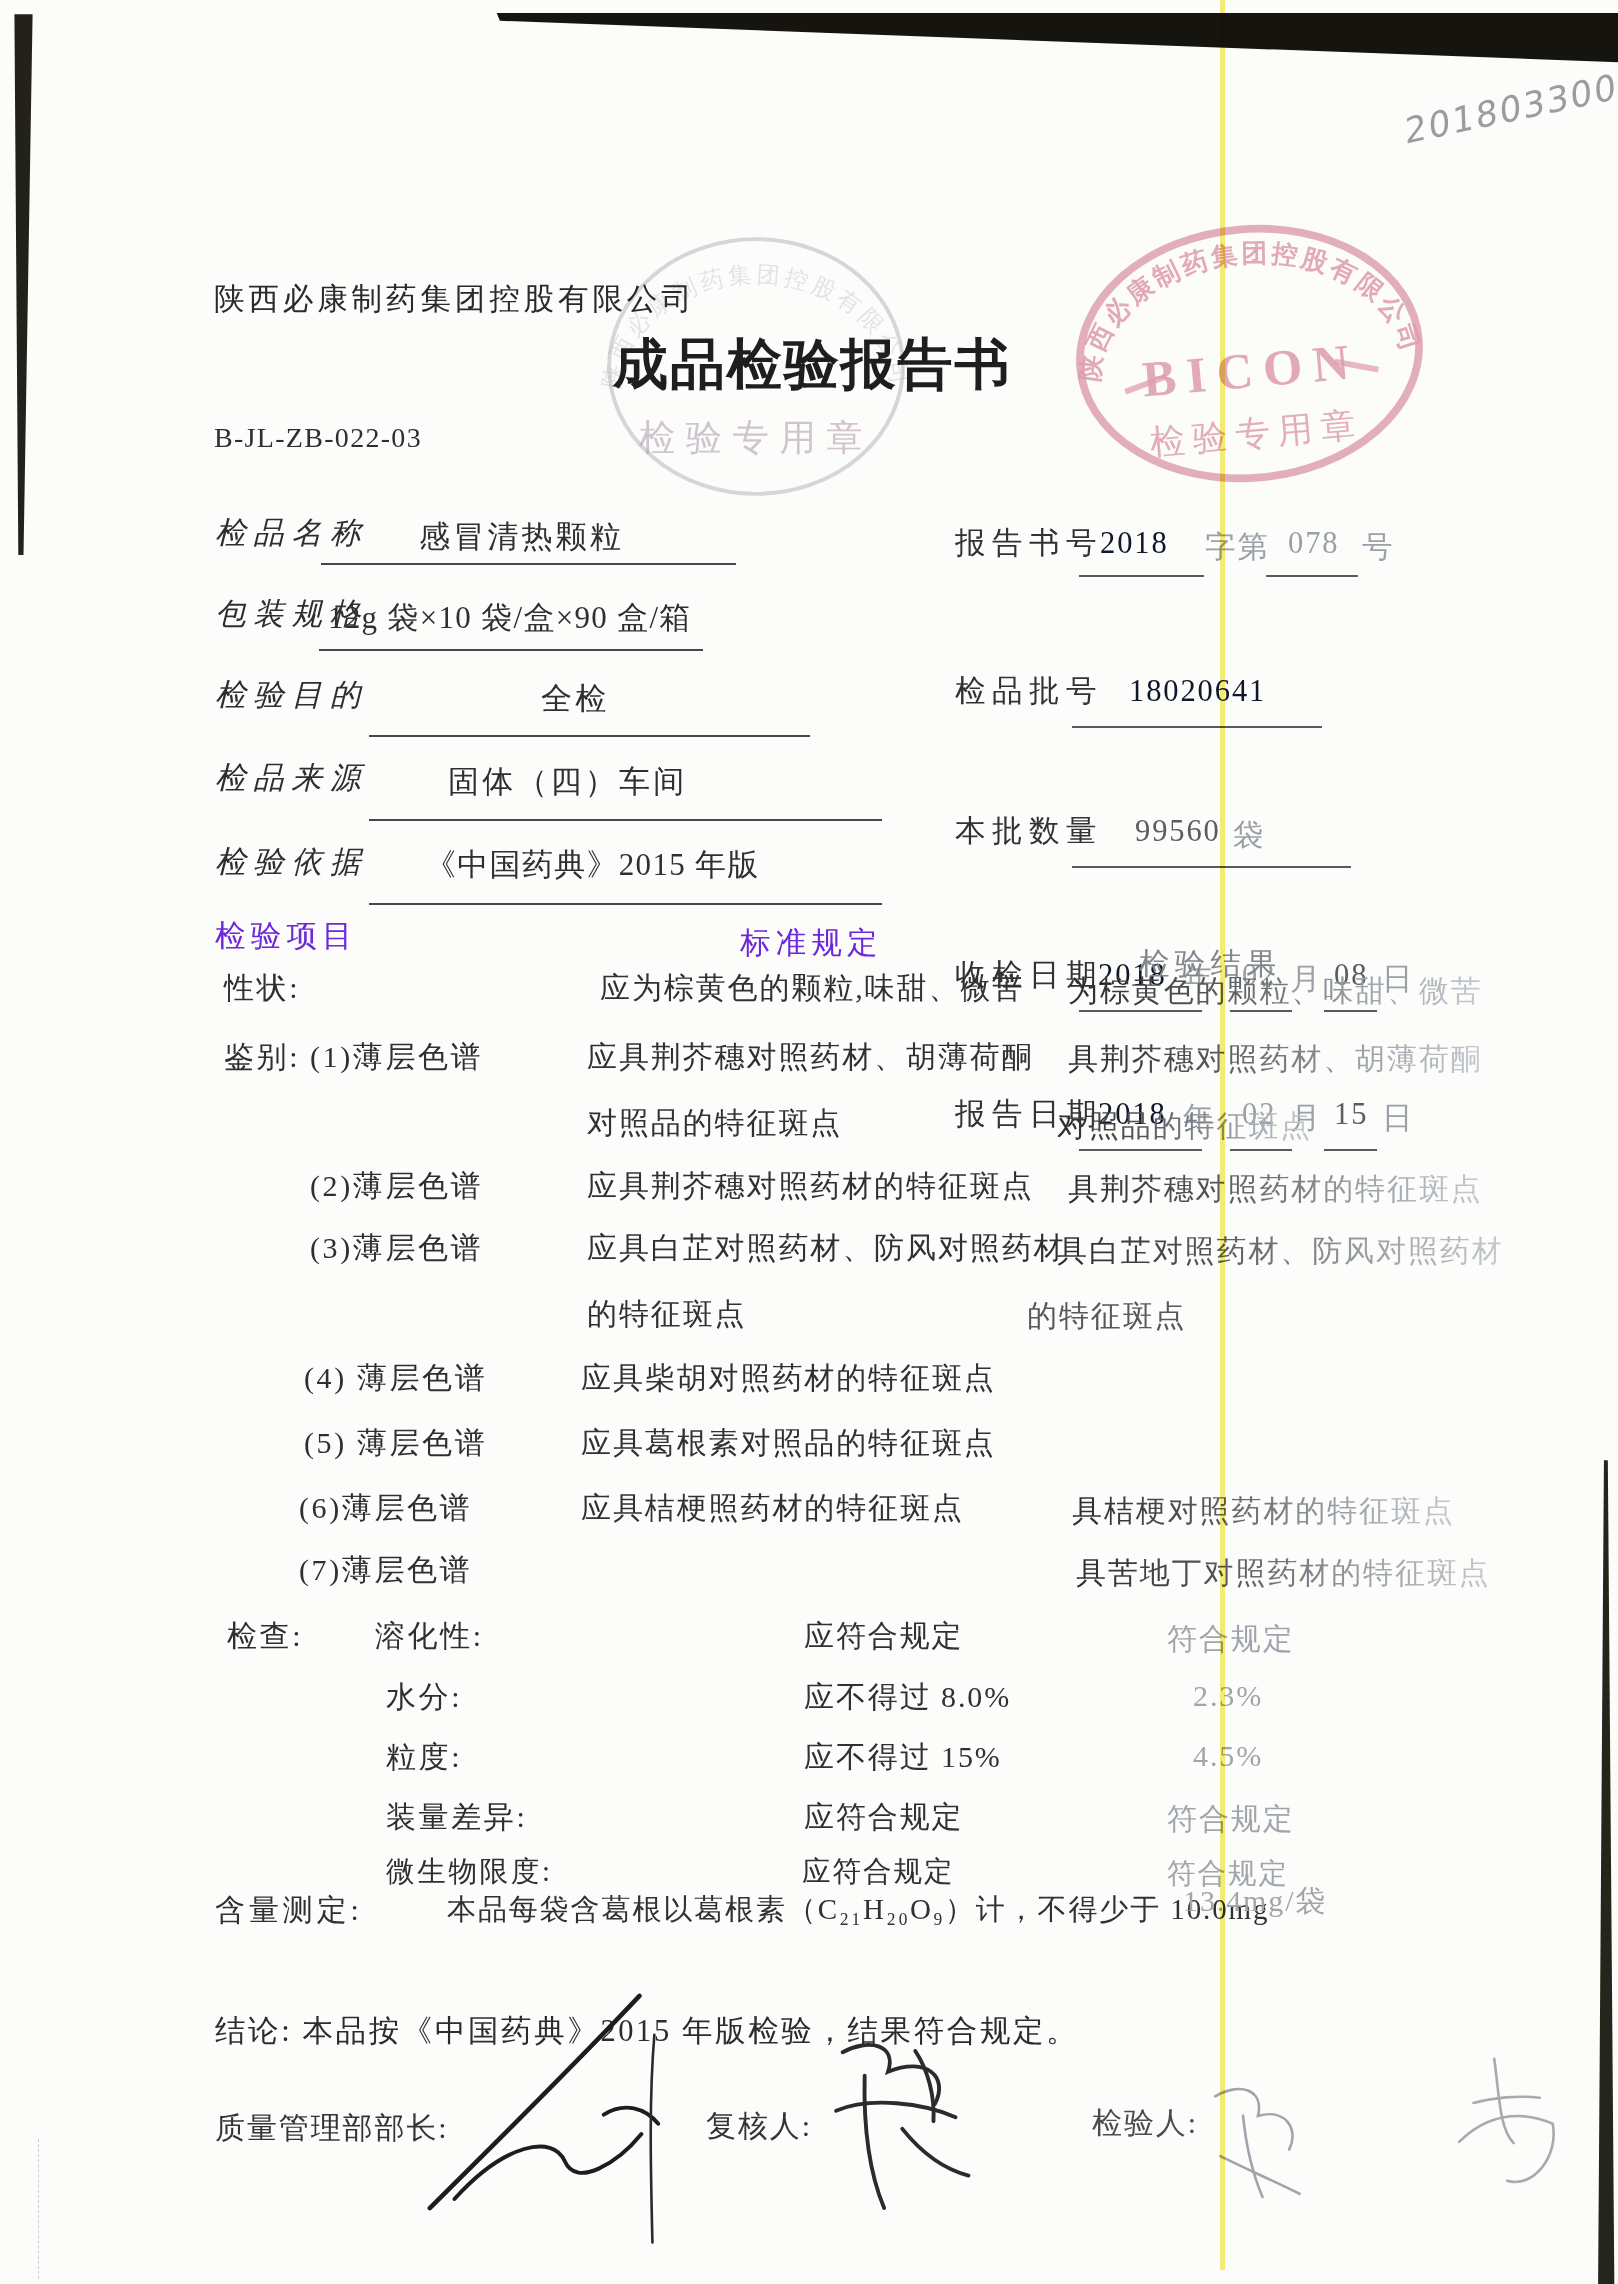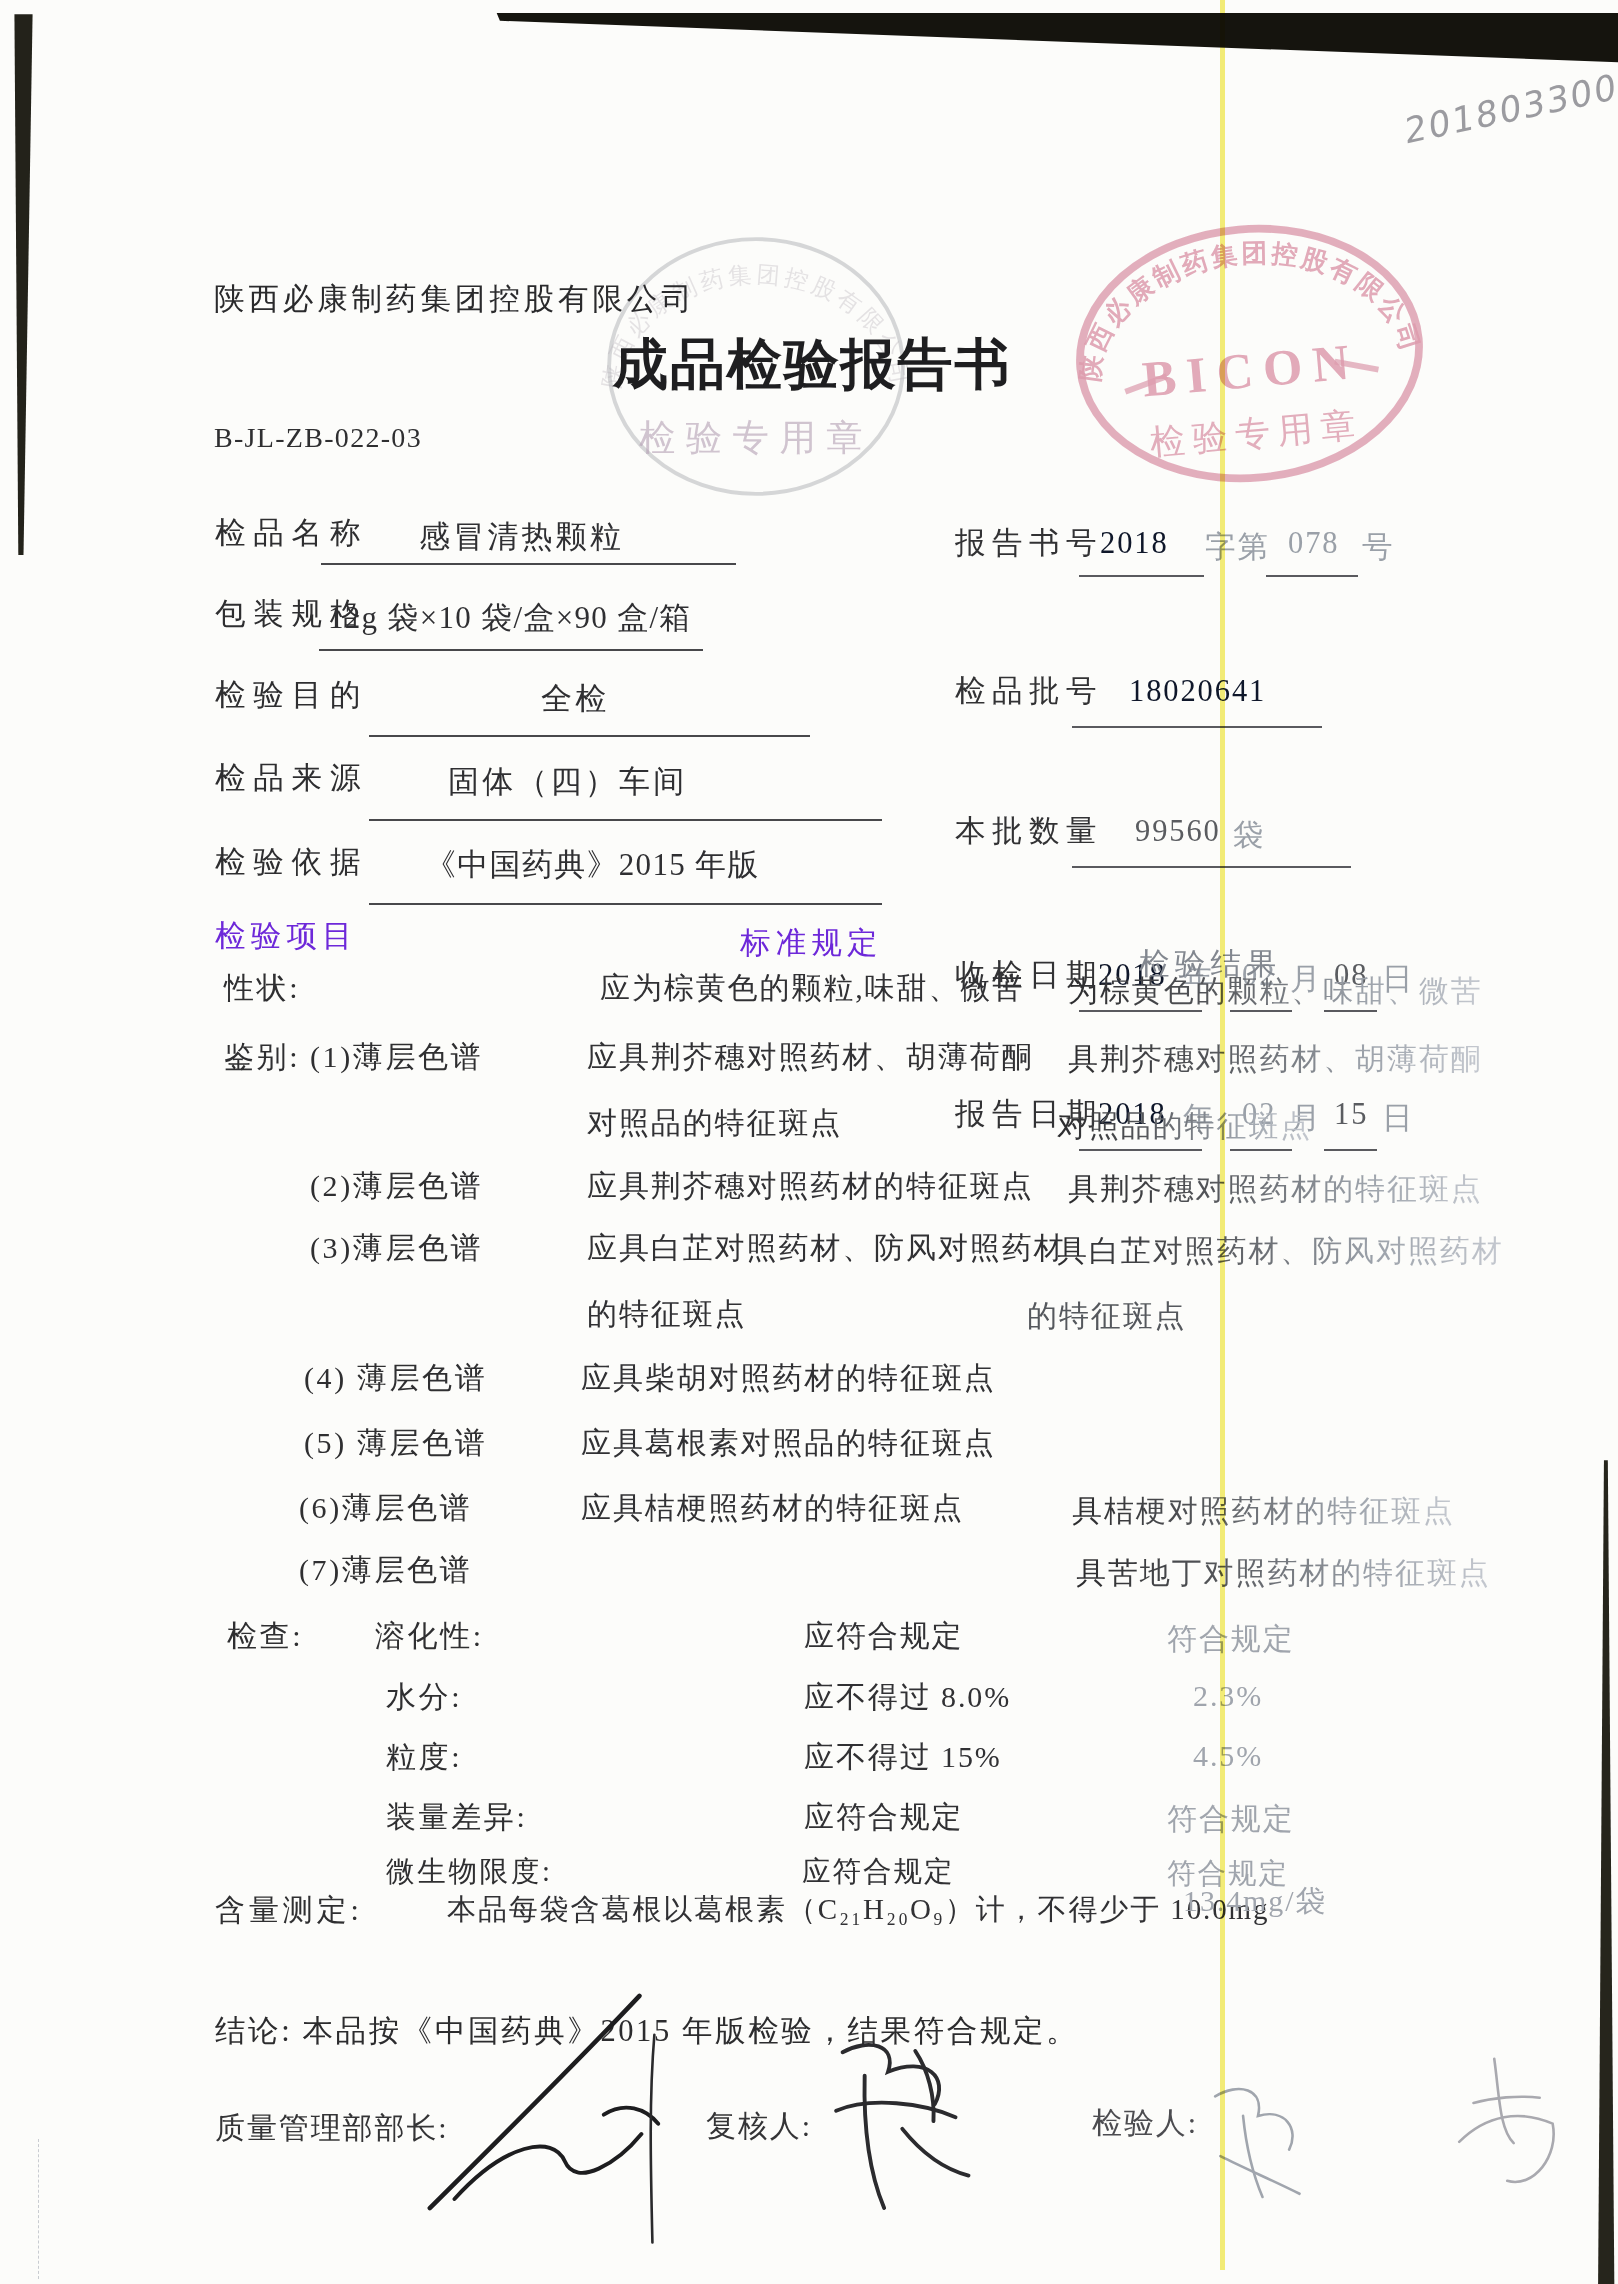--- a/index.html
+++ b/index.html
@@ -1,19 +1,19 @@
 <!DOCTYPE html>
 <html style="font-size:10.4px"><head>
 <meta charset="utf-8">
 <style>
   html,body{margin:0;padding:0;background:#ffffff;}
   #page{position:relative;width:1619px;height:2284px;background:#fcfcfa;overflow:hidden;
         font-family:"Liberation Serif","DejaVu Serif",serif;color:#2b2b2d;}
   .abs{position:absolute;white-space:nowrap;}
-  .lab{font-size:30.5px;letter-spacing:7.8px;color:#2e2e30;}
+  .lab{font-size:30.5px;letter-spacing:7.8px;color:#2e2e30;font-style:italic;}
   .rlab{font-size:30.5px;letter-spacing:6.5px;color:#323234;}
   .val{font-size:31px;letter-spacing:3.2px;color:#2f2f32;}
   .num{font-size:30.5px;letter-spacing:1.9px;color:#0f172a;}
   .faint{color:#9aa0a8;}
   .mid{color:#5a5c60;}
   .u{position:absolute;height:1.9px;background:#48484b;}
   .u2{position:absolute;height:1.9px;background:#5a5a5e;}
   .cell{font-size:30px;letter-spacing:1.9px;color:#313134;}
   .item{font-size:30px;letter-spacing:2.6px;color:#2f2f31;}
   .hdr{font-size:30.5px;letter-spacing:5.2px;color:#6d28d9;}

